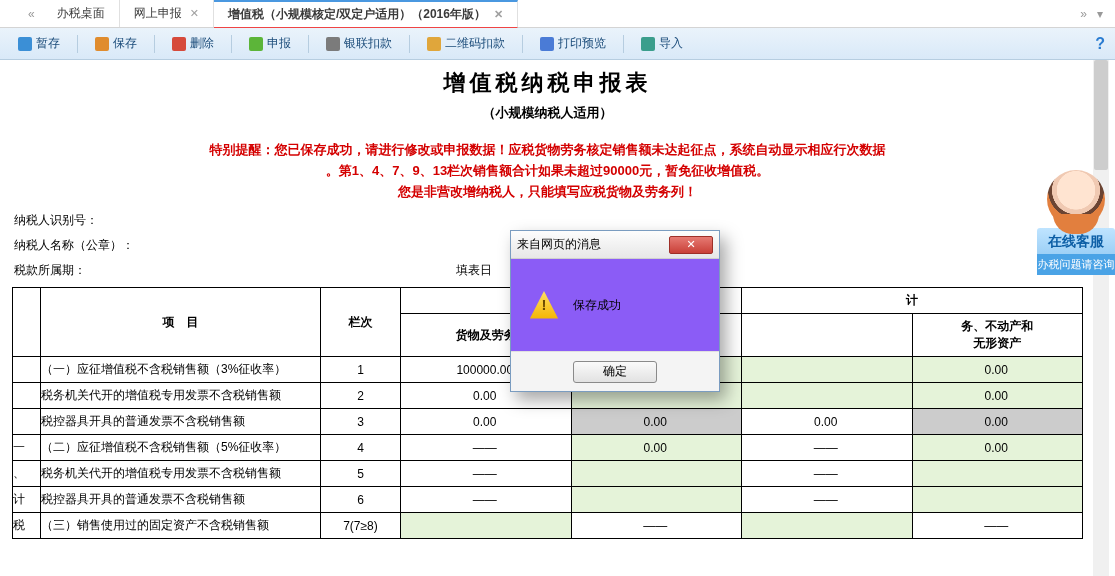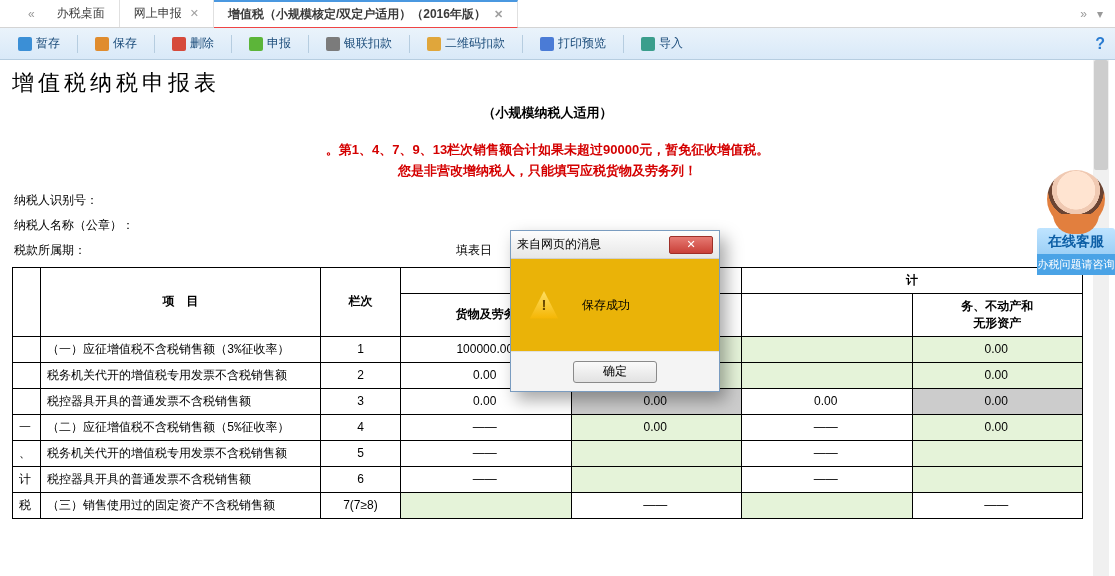--- a/index.html
+++ b/index.html
@@ -28,44 +28,44 @@
 .ico-qr { background: #e0a63b; }
 .ico-print { background: #4a7bd6; }
 .ico-imp { background: #3b9e8c; }
 
 
 .content { position: absolute; top: 60px; left: 8px; right: 28px; bottom: 0; overflow: hidden; background: #fff; }
 .scroll-rail { position: absolute; top: 60px; right: 6px; width: 16px; bottom: 0; background: #f0f0f0; }
 .scroll-thumb { position: absolute; top: 0; left: 1px; right: 1px; height: 110px; background: #cdcdcd; border-radius: 2px; }
 
 .doc { padding: 8px 4px 0 4px; }
-.doc h1 { font-size: 22px; font-weight: normal; letter-spacing: 4px; }
+.doc h1 { text-align: center; font-size: 22px; font-weight: bold; letter-spacing: 4px; }
 .doc .sub { text-align: center; font-size: 13px; font-weight: bold; margin-top: 6px; }
 .warn { color: #d40000; font-weight: bold; text-align: center; margin: 18px 4px 10px; line-height: 1.6; font-size: 13px; }
 .info { margin: 10px 0 4px 2px; font-size: 12px; }
 .info .row { margin-bottom: 8px; }
 .info .fillday { display: inline-block; margin-left: 370px; }
 
 .gridwrap { margin-top: 6px; }
 table.grid { border-collapse: collapse; width: 100%; table-layout: fixed; }
 table.grid th, table.grid td { border: 1px solid #000; font-size: 12px; padding: 4px 4px; text-align: center; height: 26px; }
 table.grid .lside { width: 28px; }
 table.grid .item { width: 280px; }
 table.grid .lan { width: 80px; }
-table.grid td.txt { text-align: left; padding-left: 6px; font-family: Liberation Mono, monospace; }
+table.grid td.txt { text-align: left; padding-left: 0; }
 table.grid td.num { text-align: center; padding-right: 6px; }
 .bg-w { background: #fff; }
 .bg-g { background: #e5f3d9; }
 .bg-y { background: #ccc; }
 
 
-.modal { position: absolute; left: 510px; top: 230px; width: 210px; height: 162px; background: #eab308; border: 1px solid #7a9cc0; box-shadow: 6px 8px 16px rgba(0,0,0,0.35); z-index: 50; }
+.modal { position: absolute; left: 510px; top: 230px; width: 210px; height: 162px; background: #8b5cf6; border: 1px solid #7a9cc0; box-shadow: 6px 8px 16px rgba(0,0,0,0.35); z-index: 50; }
 .modal .titlebar { height: 28px; background: linear-gradient(#fdfdfd, #e7e7e7); display: flex; align-items: center; padding: 0 6px; font-size: 12px; border-bottom: 1px solid #cfcfcf; }
 .modal .titlebar .closebtn { margin-left: auto; width: 44px; height: 18px; background: linear-gradient(#e67a73, #c94038); color: #fff; border-radius: 2px; display: flex; align-items: center; justify-content: center; font-size: 11px; cursor: pointer; border: 1px solid #9e2f28; }
-.modal .body { height: 92px; display: flex; align-items: center; gap: 23px; padding: 0 18px; }
+.modal .body { height: 92px; display: flex; align-items: center; gap: 14px; padding: 0 18px; }
 .modal .warnico { width: 30px; height: 30px; background: linear-gradient(#ffe066, #f4b400); clip-path: polygon(50% 3%, 97% 95%, 3% 95%); position: relative; }
 .modal .warnico::after { content: "!"; position: absolute; left: 0; right: 0; top: 6px; text-align: center; color: #6b4a00; font-weight: bold; font-size: 15px; }
 .modal .msg { font-size: 12px; }
 .modal .footer { height: 40px; display: flex; align-items: center; justify-content: center; border-top: 1px solid #e0e0e0; background: #f4f4f4; }
 .modal .okbtn { width: 84px; height: 22px; background: linear-gradient(#fafafa, #e2e2e2); border: 1px solid #8a8a8a; border-radius: 3px; font-size: 12px; cursor: pointer; }
 
 
 .cs { position: absolute; right: 0; top: 170px; width: 78px; text-align: center; z-index: 40; }
 .cs .avatar { width: 58px; height: 58px; margin: 0 auto; border-radius: 50%; background: radial-gradient(circle at 50% 35%, #ffe4d1 0 40%, #f0c9b2 41% 50%, #6b4433 51% 58%, #e27f3e 59% 100%); position: relative; }
 .cs .avatar::after { content:""; position:absolute; bottom:-6px; left:6px; right:6px; height:20px; background:#e27f3e; border-radius: 0 0 30px 30px; }
@@ -135,20 +135,21 @@
       <span>导入</span>
     </div>
   <div class="help">?</div>
 </div>
 
 <div class="content">
   <div class="doc">
     <h1>增值税纳税申报表</h1>
     <div class="sub">（小规模纳税人适用）</div>
     <div class="warn">
+      <div>特别提醒：您已保存成功，请进行修改或申报数据！应税货物劳务核定销售额未达起征点，系统自动显示相应行次数据</div>
       <div>。第1、4、7、9、13栏次销售额合计如果未超过90000元，暂免征收增值税。</div>
       <div>您是非营改增纳税人，只能填写应税货物及劳务列！</div>
     </div>
     <div class="info">
       <div class="row"><span>纳税人识别号：</span></div>
       <div class="row"><span>纳税人名称（公章）：</span></div>
       <div class="row"><span>税款所属期：</span><span class="fillday">填表日</span></div>
     </div>
 
     <div class="gridwrap">

